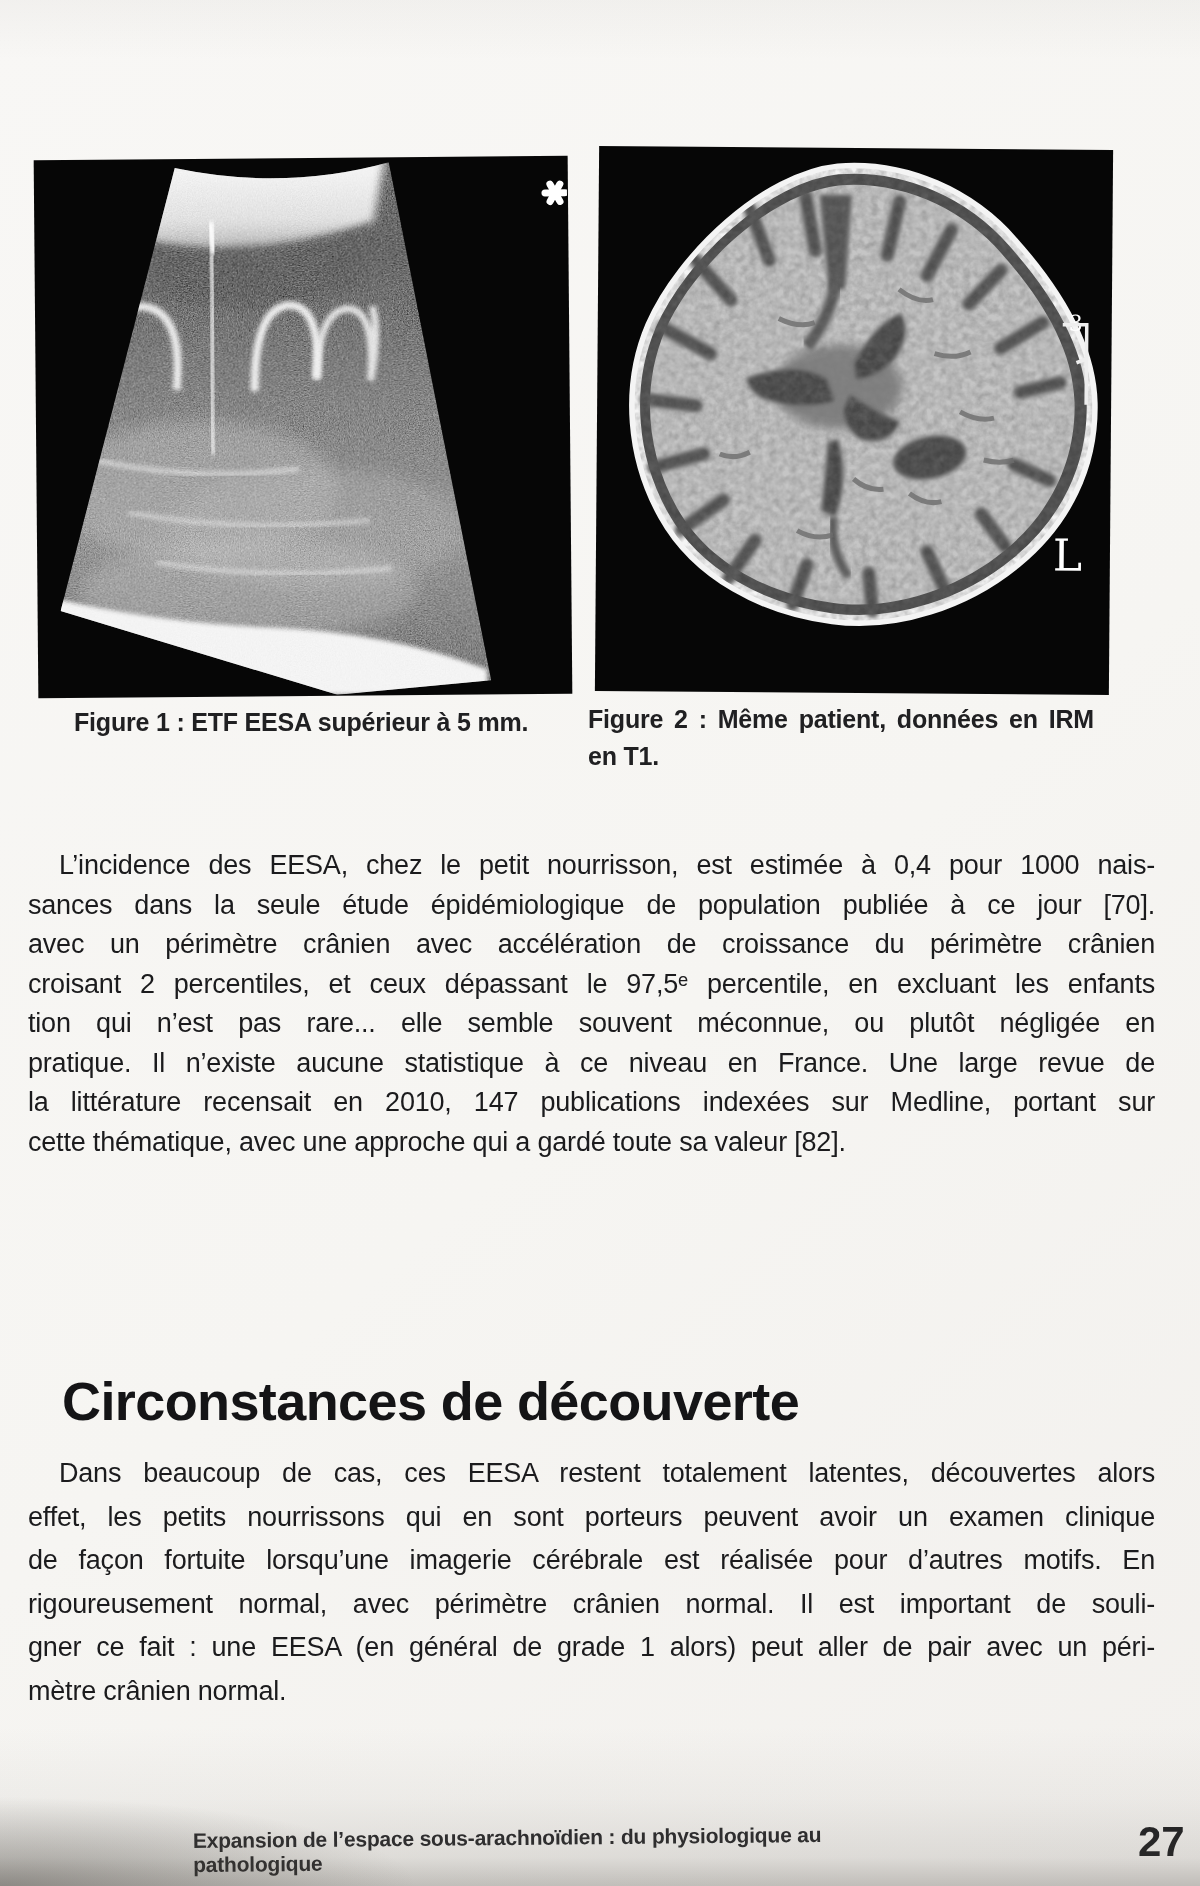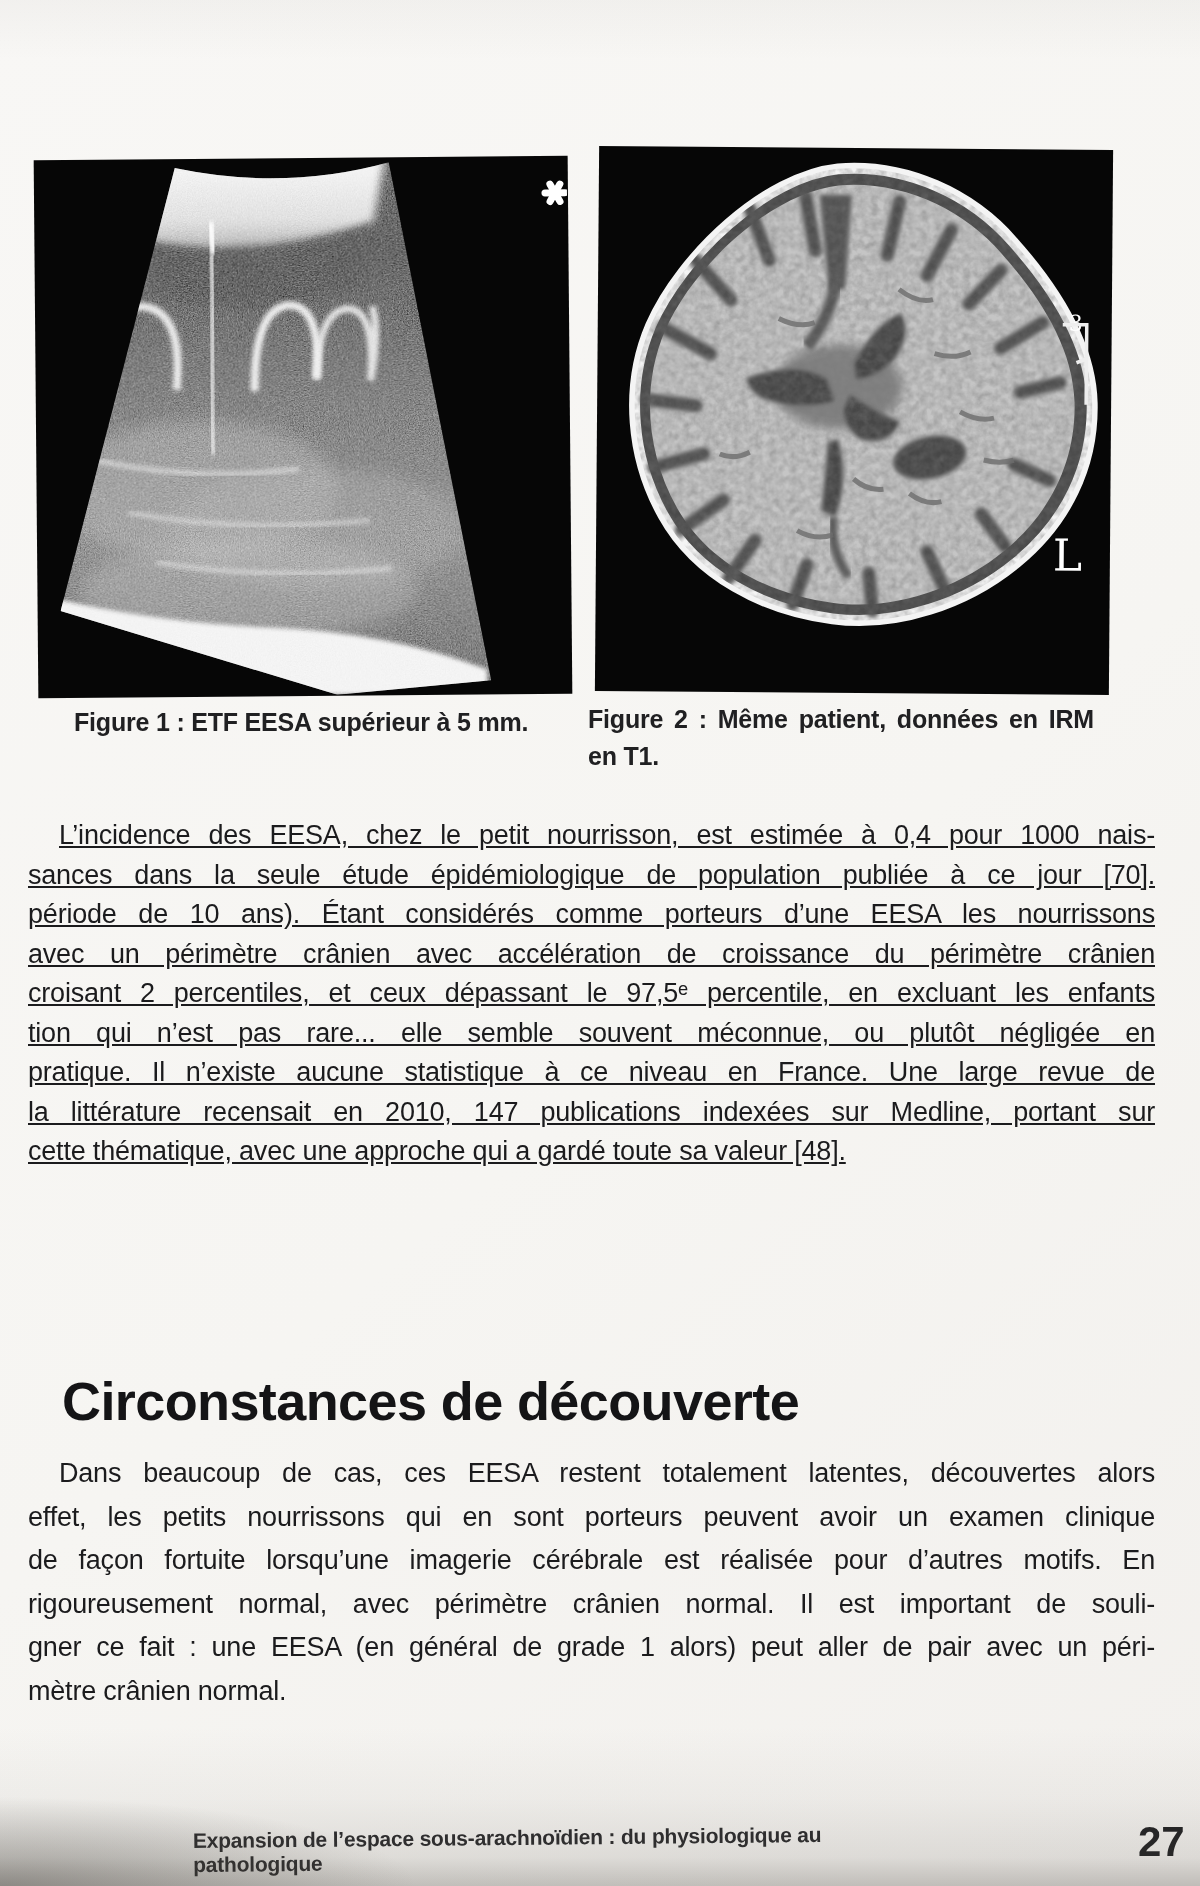--- a/index.html
+++ b/index.html
@@ -14,21 +14,21 @@
   .fig{position:absolute;background:#070707;overflow:hidden;box-shadow:0 0 0 1px #0a0a0a;}
   .fig1{left:37px;top:159px;width:532px;height:536px;transform:rotate(-0.5deg);}
   .fig2{left:598px;top:149px;width:512px;height:543px;transform:rotate(0.45deg);}
   .fig svg{position:absolute;left:0;top:0;width:100%;height:100%;display:block;}
   
   .cap{position:absolute;font-size:25px;font-weight:600;letter-spacing:-0.2px;color:#202022;line-height:37px;}
   .cap1{left:33px;top:704px;width:480px;margin-left:41px;}
   .cap2{left:588px;top:701px;width:506px;}
   
   .para{position:absolute;left:28px;width:1127px;font-size:27px;letter-spacing:-0.2px;color:#1b1b1d;}
-  .p1{top:816px;line-height:39.5px;text-decoration:underline;}
+  .p1{top:846px;line-height:39.5px;}
   .p2{top:1452px;line-height:43.5px;}
   .tline{text-align:justify;text-align-last:left;}
   .tline-j{text-align-last:justify;}
   .para .tline:first-child{text-indent:31px;}
   .heading{position:absolute;left:62px;top:1370px;margin:0;font-size:54px;font-weight:700;
     letter-spacing:-0.6px;color:#141416;}
   
   .footer-title{position:absolute;left:193px;top:1829px;width:760px;font-size:21px;font-weight:700;
     letter-spacing:-0.2px;color:#28282a;transform:rotate(-0.55deg);transform-origin:left center;}
   .page-number{position:absolute;left:1138px;top:1818px;font-size:42px;font-weight:600;color:#1f1f21;}
@@ -177,27 +177,26 @@
 
   <div class="cap cap1">Figure 1 : ETF EESA supérieur à 5 mm.</div>
   <div class="cap cap2">
       <div class="tline tline-j">Figure 2 : Même patient, données en IRM</div>
       <div class="tline">en T1.</div>
     </div>
 
   <div class="para p1">
       <div class="tline tline-j">L’incidence des EESA, chez le petit nourrisson, est estimée à 0,4 pour 1000 nais-</div>
       <div class="tline tline-j">sances dans la seule étude épidémiologique de population publiée à ce jour [70].</div>
-      <div class="tline tline-j">période de 10 ans). Étant considérés comme porteurs d’une EESA les nourrissons</div>
       <div class="tline tline-j">avec un périmètre crânien avec accélération de croissance du périmètre crânien</div>
       <div class="tline tline-j">croisant 2 percentiles, et ceux dépassant le 97,5ᵉ percentile, en excluant les enfants</div>
       <div class="tline tline-j">tion qui n’est pas rare... elle semble souvent méconnue, ou plutôt négligée en</div>
       <div class="tline tline-j">pratique. Il n’existe aucune statistique à ce niveau en France. Une large revue de</div>
       <div class="tline tline-j">la littérature recensait en 2010, 147 publications indexées sur Medline, portant sur</div>
-      <div class="tline">cette thématique, avec une approche qui a gardé toute sa valeur [48].</div>
+      <div class="tline">cette thématique, avec une approche qui a gardé toute sa valeur [82].</div>
     </div>
 
   <h2 class="heading">Circonstances de découverte</h2>
 
   <div class="para p2">
       <div class="tline tline-j">Dans beaucoup de cas, ces EESA restent totalement latentes, découvertes alors</div>
       <div class="tline tline-j">effet, les petits nourrissons qui en sont porteurs peuvent avoir un examen clinique</div>
       <div class="tline tline-j">de façon fortuite lorsqu’une imagerie cérébrale est réalisée pour d’autres motifs. En</div>
       <div class="tline tline-j">rigoureusement normal, avec périmètre crânien normal. Il est important de souli-</div>
       <div class="tline tline-j">gner ce fait : une EESA (en général de grade 1 alors) peut aller de pair avec un péri-</div>

